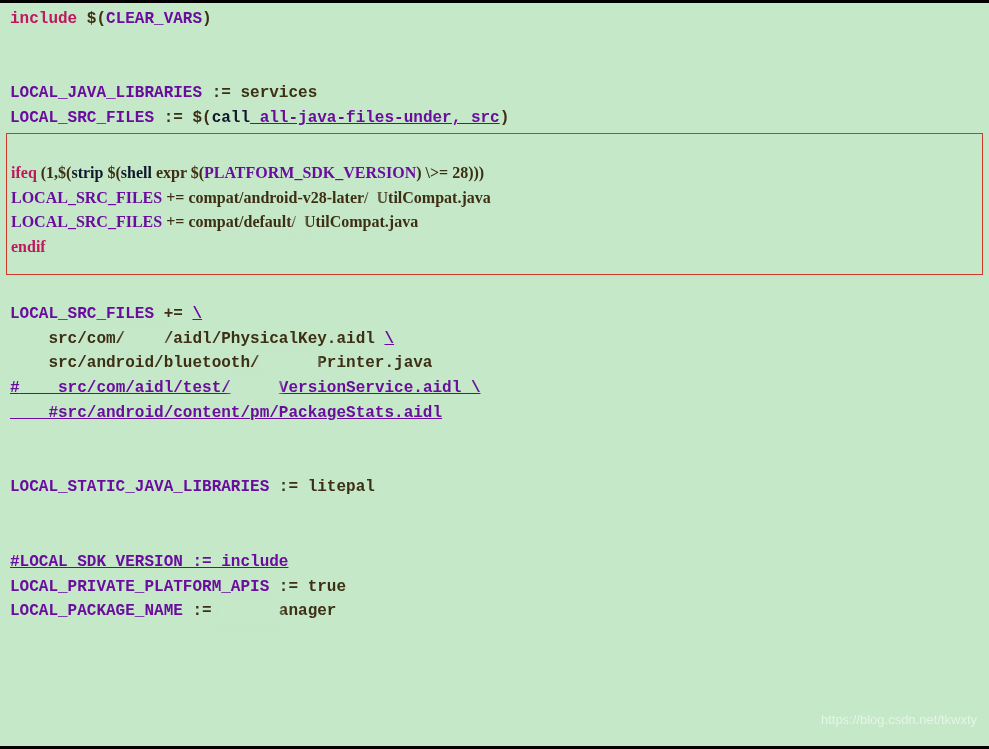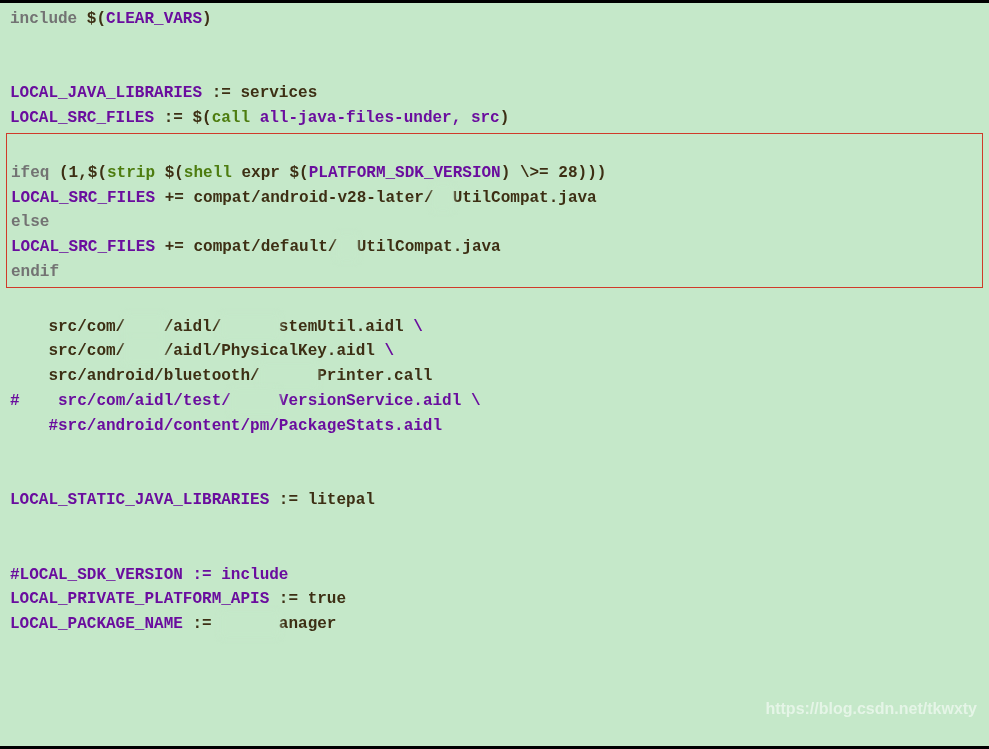--- a/index.html
+++ b/index.html
@@ -20,45 +20,46 @@
     border-bottom: 3px solid #000;
     padding: 4px 10px 4px 10px;
     background: #c5e8c9;
     width: 989px;
     box-sizing: border-box;
     height: 749px;
     position: relative;
     font-weight: bold;
   }
   .line { white-space: pre; }
-  .kw-blue { color: #737373; margin-top: 32px; }
-  .kw-red { color: #4d7c0f; }
+  .kw-blue { color: #be185d; margin-top: 32px; }
+  .kw-red { color: #0f172a; }
   .var-purple { color: #6a0d9e; }
-  .str-purple { color: #6a0d9e; }
+  .str-purple { color: #6a0d9e; text-decoration: underline; }
   .plain { color: #3d2f14; }
   .redacted {
     display: inline-block;
     background: #c5e8c9;
     filter: blur(3px);
     color: #a59dcd;
     vertical-align: baseline;
   }
   .red-box {
     border: 1.5px solid #d03a2a;
     margin: 2px -4px 2px -4px;
-    padding: 2px 4px 2px 4px;
+    padding: 2px 4px 14px 4px;
+    font-family: Liberation Serif, serif;
   }
   .watermark {
     position: absolute;
     right: 12px;
-    bottom: 24px;
+    bottom: 16px;
     color: rgba(255,255,255,0.55);
     font-family: Arial, sans-serif;
-    font-size: 16px;
-    font-weight: bold;
+    font-size: 13px;
+    font-weight: normal;
   }
 </style>
 </head>
 <body>
 
 <div class="code-area">
 
 <div class="line"><span class="kw-blue">include</span><span class="plain"> $(</span><span class="var-purple">CLEAR_VARS</span><span class="plain">)</span></div>
 
 <div class="line">&nbsp;</div>
@@ -67,33 +68,32 @@
 <div class="line">&nbsp;</div>
 
 <div class="line"><span class="var-purple">LOCAL_JAVA_LIBRARIES</span><span class="plain"> := services</span></div>
 
 <div class="line"><span class="var-purple">LOCAL_SRC_FILES</span><span class="plain"> := </span><span class="plain">$(</span><span class="kw-red">call</span><span class="str-purple"> all-java-files-under, src</span><span class="plain">)</span></div>
 
 <div class="red-box">
 <div class="line">&nbsp;</div>
 <div class="line"><span class="kw-blue">ifeq</span><span class="plain"> (1,</span><span class="plain">$(</span><span class="kw-red">strip</span><span class="plain"> </span><span class="plain">$(</span><span class="kw-red">shell</span><span class="plain"> expr </span><span class="plain">$(</span><span class="var-purple">PLATFORM_SDK_VERSION</span><span class="plain">)</span><span class="plain"> \&gt;= 28)))</span></div>
 <div class="line"><span class="var-purple">LOCAL_SRC_FILES</span><span class="plain"> += compat/android-v28-later/</span><span class="redacted">  </span><span class="plain">UtilCompat.java</span></div>
-<div class="line"><span class="kw-blue">else</span></div>
 <div class="line"><span class="var-purple">LOCAL_SRC_FILES</span><span class="plain"> += compat/default/</span><span class="redacted">  </span><span class="plain">UtilCompat.java</span></div>
 <div class="line"><span class="kw-blue">endif</span></div>
 </div>
 
 <div class="line">&nbsp;</div>
 
+<div class="line"><span class="var-purple">LOCAL_SRC_FILES</span><span class="plain"> += </span><span class="str-purple">\</span></div>
 
-<div class="line"><span class="plain">    src/com/</span><span class="redacted">    </span><span class="plain">/aidl/</span><span class="redacted">      </span><span class="plain">stemUtil.aidl </span><span class="str-purple">\</span></div>
 
 <div class="line"><span class="plain">    src/com/</span><span class="redacted">    </span><span class="plain">/aidl/PhysicalKey.aidl </span><span class="str-purple">\</span></div>
 
-<div class="line"><span class="plain">    src/android/bluetooth/</span><span class="redacted">      </span><span class="plain">Printer.call</span></div>
+<div class="line"><span class="plain">    src/android/bluetooth/</span><span class="redacted">      </span><span class="plain">Printer.java</span></div>
 
 
 <div class="line"><span class="str-purple">#</span><span class="str-purple">    src/com/aidl/test/</span><span class="redacted">     </span><span class="str-purple">VersionService.aidl \</span></div>
 
 <div class="line"><span class="str-purple">    #src/android/content/pm/PackageStats.aidl</span></div>
 
 <div class="line">&nbsp;</div>
 <div class="line">&nbsp;</div>
 
 <div class="line"><span class="var-purple">LOCAL_STATIC_JAVA_LIBRARIES</span><span class="plain"> := litepal</span></div>

